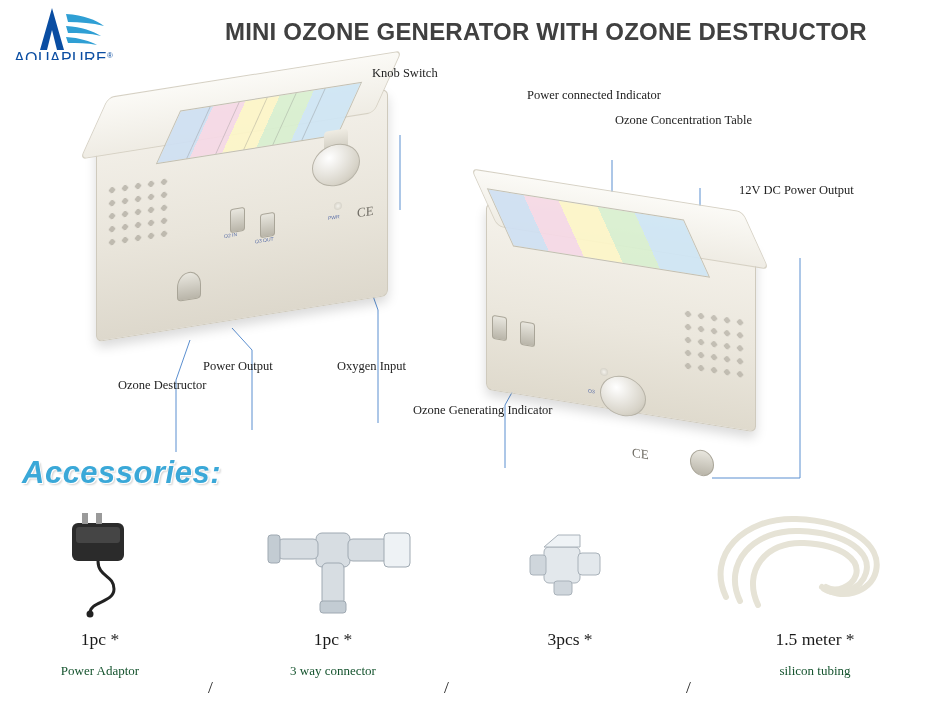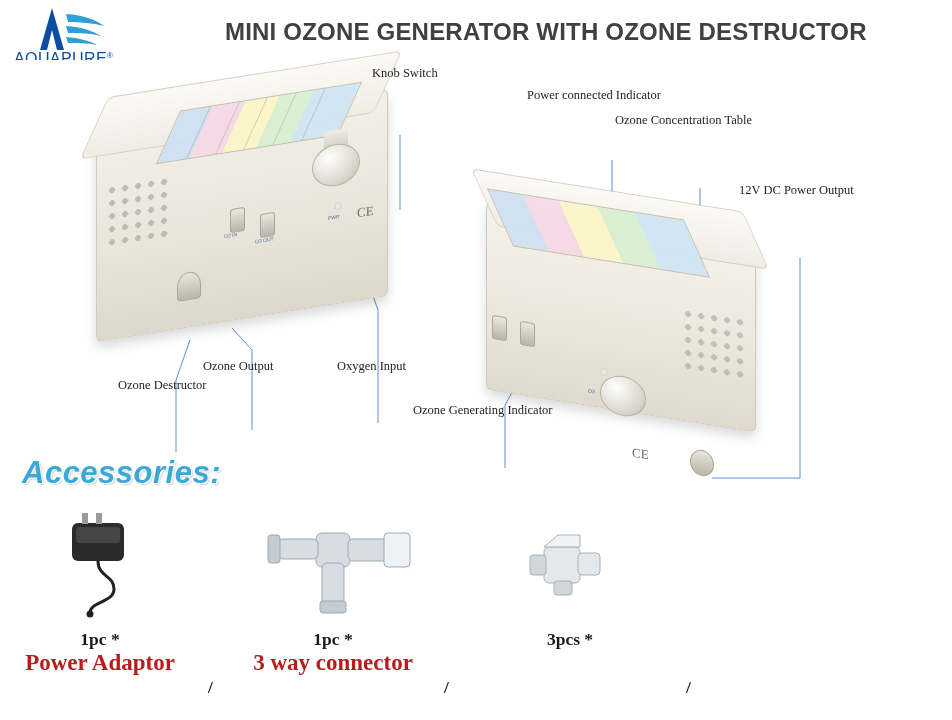--- a/index.html
+++ b/index.html
@@ -127,25 +127,25 @@
   svg.leaders{position:absolute;left:0;top:0;width:952px;height:455px;pointer-events:none;}
 
   
   .acc-title{
     position:absolute;left:22px;top:455px;
     font-size:31px;font-weight:bold;color:#3aa8d8;
     letter-spacing:.5px;
     text-shadow:1px 1px 0 #ffffff, 2px 2px 2px rgba(0,0,0,.18);
     font-style:italic;
   }
-  .acc-row{position:absolute;left:0;top:505px;width:884px;height:215px;font-weight:bold;}
+  .acc-row{position:absolute;left:0;top:505px;width:884px;height:215px;}
   .acc{position:absolute;text-align:center;}
   .acc .pic{position:relative;height:110px;}
   .acc .cap1{font-size:17.5px;color:#1a1a1a;margin-top:14px;font-family:"Liberation Serif",serif;}
-  .acc .cap2{font-size:23px;color:#b91c1c;margin-top:0;font-family:"Liberation Serif",serif;}
+  .acc .cap2{font-size:13px;color:#14532d;margin-top:13px;font-family:"Liberation Serif",serif;}
   .sep{position:absolute;font-size:17.5px;color:#1a1a1a;top:172px;font-family:"Liberation Serif",serif;}
 
   .a1{left:10px;top:0;width:180px;}
   .a2{left:238px;top:0;width:190px;}
   .a3{left:470px;top:0;width:200px;}
   .a4{left:700px;top:0;width:230px;}
   .s1{left:208px;} .s2{left:444px;} .s3{left:686px;}
 </style>
 </head>
 <body>
@@ -222,21 +222,21 @@
       <div class="port p3"></div>
       <div class="led l1"></div>
       <div class="ce">CE</div>
       <div class="lbl" style="left:118px;top:208px">O3</div>
     </div>
 
     <div class="callout" style="left:372px;top:6px">Knob Switch</div>
     <div class="callout" style="left:527px;top:28px">Power connected Indicator</div>
     <div class="callout" style="left:615px;top:53px">Ozone Concentration Table</div>
     <div class="callout" style="left:739px;top:123px">12V DC Power Output</div>
-    <div class="callout" style="left:203px;top:299px">Ozone Output</div>
+    <div class="callout" style="left:203px;top:299px">Power Output</div>
     <div class="callout" style="left:337px;top:299px">Oxygen Input</div>
     <div class="callout" style="left:118px;top:318px">Ozone Destructor</div>
     <div class="callout" style="left:413px;top:343px">Ozone Generating Indicator</div>
   </div>
 
   <div class="acc-title">Accessories:</div>
 
   <div class="acc-row">
 
     <div class="acc a1">
@@ -280,19 +280,32 @@
             <rect x="108" y="48" width="22" height="22" rx="4"></rect>
             <rect x="60" y="50" width="16" height="20" rx="3" fill="#cfd6dc"></rect>
             <path d="M74,42 L88,30 L110,30 L110,42 Z" fill="#eff3f6"></path>
             <rect x="84" y="76" width="18" height="14" rx="3" fill="#cfd6dc"></rect>
           </g>
         </svg>
       </div>
       <div class="cap1">3pcs *</div>
     </div>
 
+    <div class="acc a4">
+      <div class="pic">
+        <svg viewBox="0 0 230 115" width="230" height="115" aria-hidden="true">
+          <g fill="none" stroke="#e6e3d6" stroke-width="6" stroke-linecap="round">
+            <path d="M26,92 C6,50 44,12 96,14 C150,16 182,40 176,66 C171,88 140,96 122,82"></path>
+            <path d="M40,96 C22,58 54,24 100,26 C148,28 172,48 166,68 C161,85 138,92 124,84"></path>
+            <path d="M58,100 C42,66 66,36 104,38 C144,40 160,56 156,70 C152,82 136,88 126,82"></path>
+          </g>
+        </svg>
+      </div>
+      <div class="cap1">1.5 meter *</div>
+      <div class="cap2">silicon tubing</div>
+    </div>
 
     <div class="sep s1">/</div>
     <div class="sep s2">/</div>
     <div class="sep s3">/</div>
   </div>
 
 </div>
 
 </body></html>

